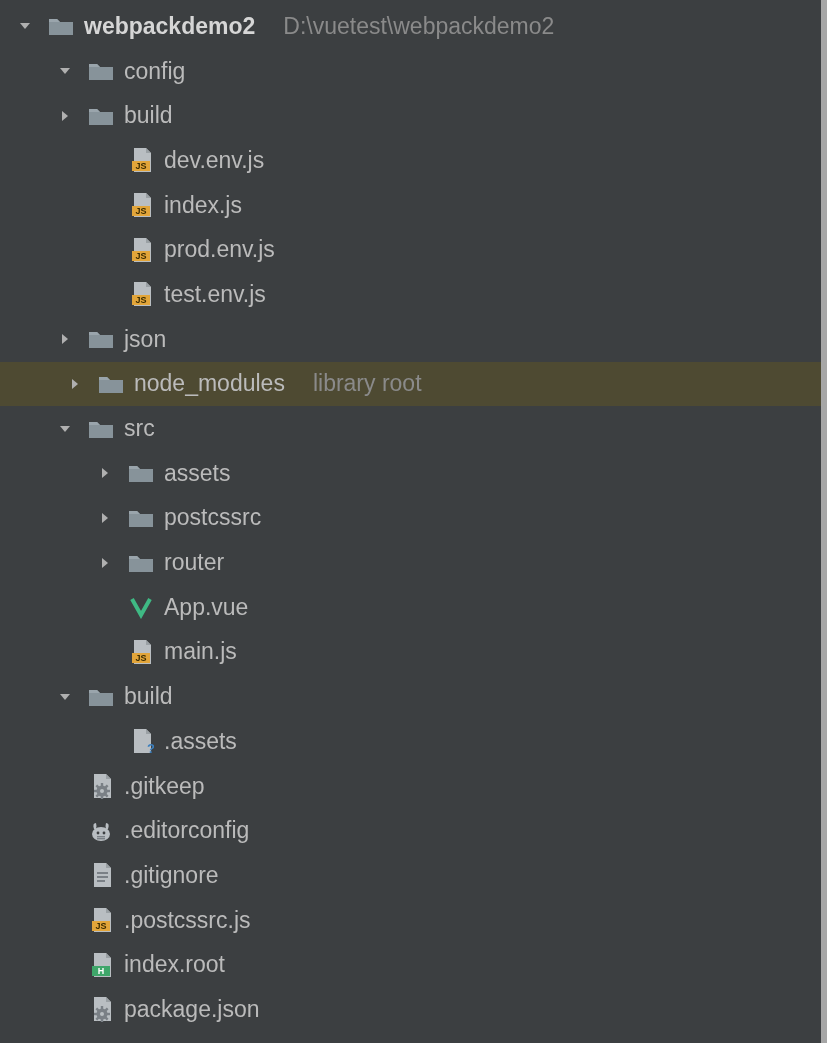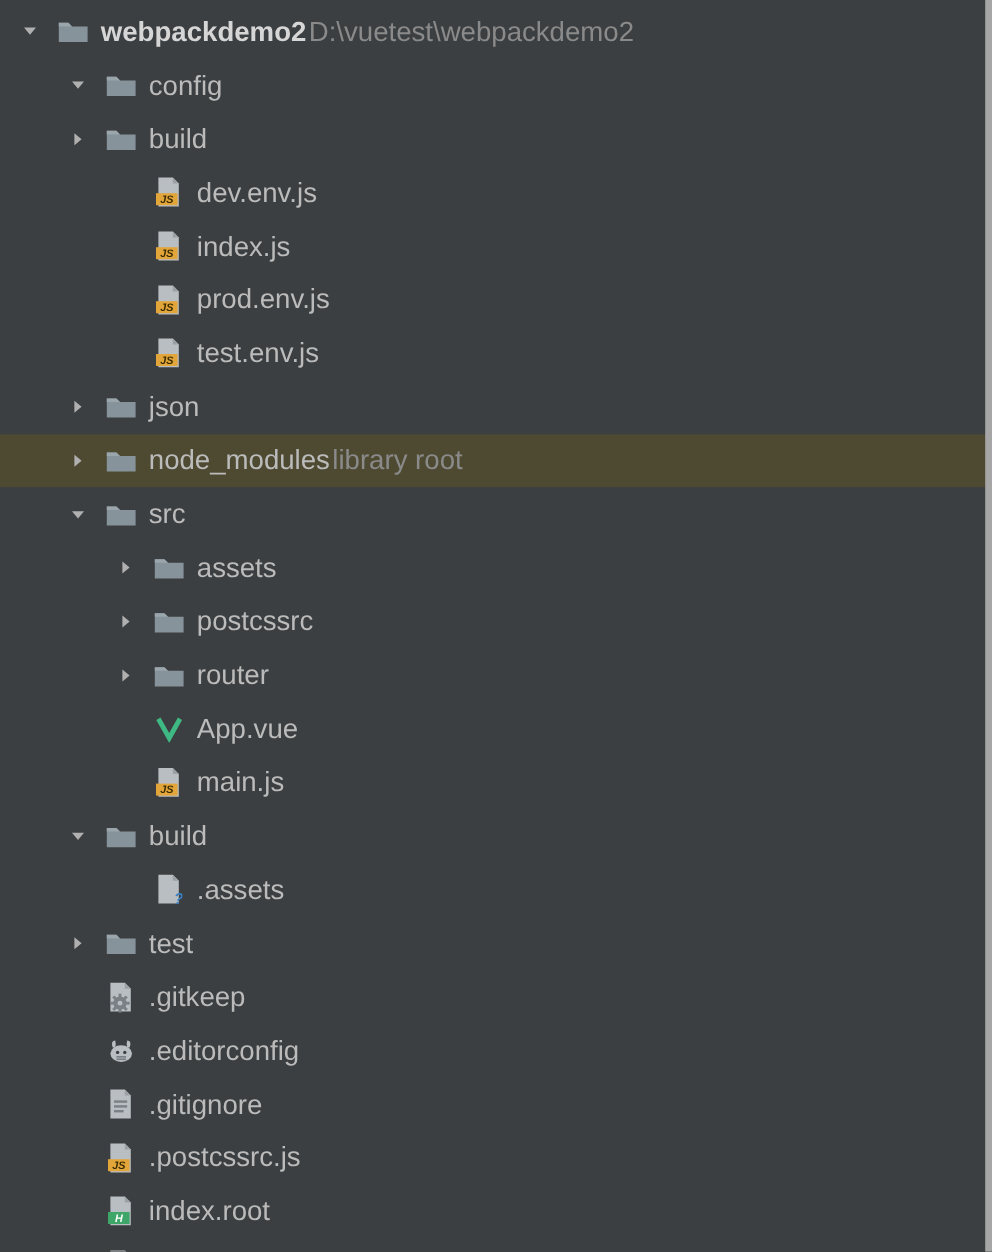--- a/index.html
+++ b/index.html
@@ -19,48 +19,48 @@
   .row {
     display: flex;
     align-items: center;
     height: 44.7px;
     width: 100%;
     white-space: nowrap;
     user-select: none;
   }
   .row.selected {
     background: #4e4a32;
+    padding-left: 10px;
   }
   .arrow {
     width: 18px; height: 18px;
     display: inline-flex;
     align-items: center;
     justify-content: center;
     flex: 0 0 18px;
   }
   .arrow svg { display:block }
   .icon {
     width: 26px; height: 26px;
     margin: 0 10px 0 8px;
     display: inline-flex;
     align-items: center;
-    justify-content: flex-start;
+    justify-content: flex-end;
     flex: 0 0 26px;
-    font-style: italic;
   }
   .label {
     color: #bbbbbb;
   }
   .label.bold {
     font-weight: 700;
     color: #d6d6d6;
   }
   .suffix {
     color: #8a8a8a;
-    margin-left: 2px;
+    margin-left: 28px;
   }
   .pad { display:inline-block; flex: 0 0 auto; }
   .scrollbar-right {
     position: absolute;
     top: 0; right: 0;
     width: 6px; height: 1043px;
     background: #a6a6a6;
   }
 </style>
 </head>
@@ -298,35 +298,20 @@
       <span class="pad" style="width: 90px;"></span>
       <span class="arrow" style="width: 30px; flex: 0 0 30px;"></span>
       <span class="icon">
         <svg width="24" height="26" viewBox="0 0 24 26">
     <path d="M4 1 L16 1 L21 6 L21 25 L4 25 Z" fill="#b9bec2"></path>
     <path d="M16 1 L16 6 L21 6 Z" fill="#9aa0a4"></path>
     <text x="17" y="25" font-family="Arial" font-size="13" font-weight="700" fill="#3a7fbf">?</text>
   </svg>
       </span>
       <span class="label">.assets</span>
-    </div>
-    <div class="row">
-      <span class="pad" style="width: 50px;"></span>
-      <span class="arrow" style="width: 30px; flex: 0 0 30px;">
-        <svg width="16" height="16" viewBox="0 0 16 16">
-    <polygon points="3,5 13,5 8,11" fill="#b0b0b0" transform="rotate(-90 8 8)"></polygon>
-  </svg>
-      </span>
-      <span class="icon">
-        <svg width="26" height="22" viewBox="0 0 26 22">
-    <path d="M1 4 L9 4 L12 7 L25 7 L25 20 L1 20 Z" fill="#87939a"></path>
-    <path d="M1 4 L9 4 L12 7 L1 7 Z" fill="#9aa5ac"></path>
-  </svg>
-      </span>
-      <span class="label">test</span>
     </div>
     <div class="row">
       <span class="pad" style="width: 80px;"></span>
       <span class="icon">
         <svg width="24" height="26" viewBox="0 0 24 26">
     <path d="M4 1 L16 1 L21 6 L21 25 L4 25 Z" fill="#b9bec2"></path>
     <path d="M16 1 L16 6 L21 6 Z" fill="#9aa0a4"></path>
     <g transform="translate(12 18)">
       <circle r="5.5" fill="#7a8086"></circle>
       <circle r="2" fill="#b9bec2"></circle>

